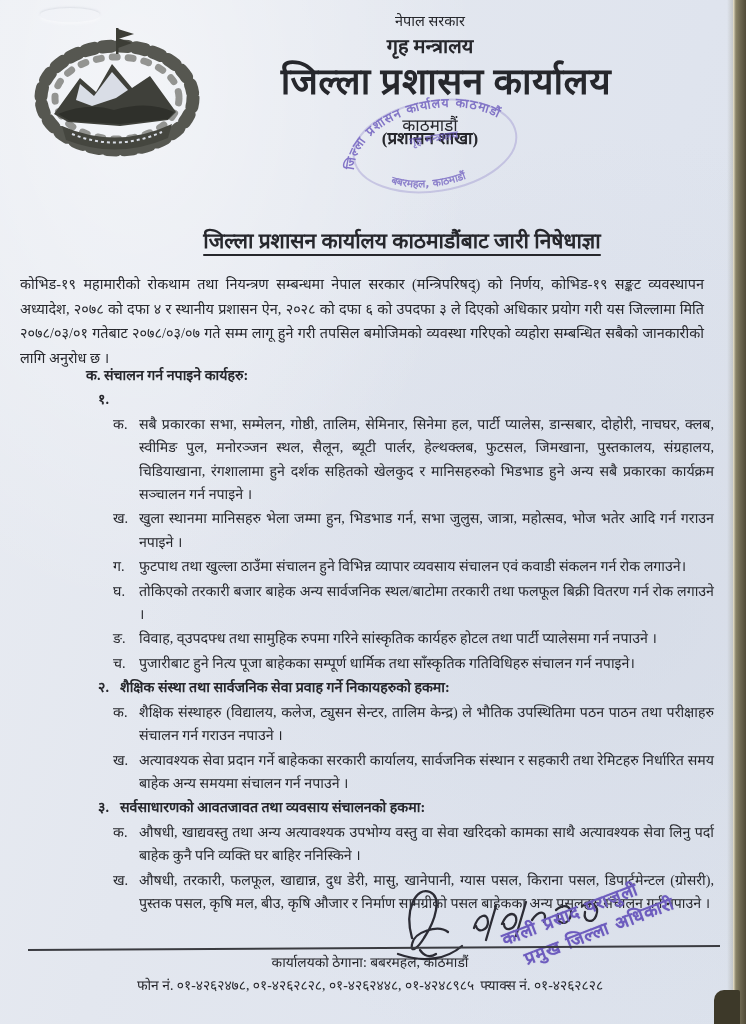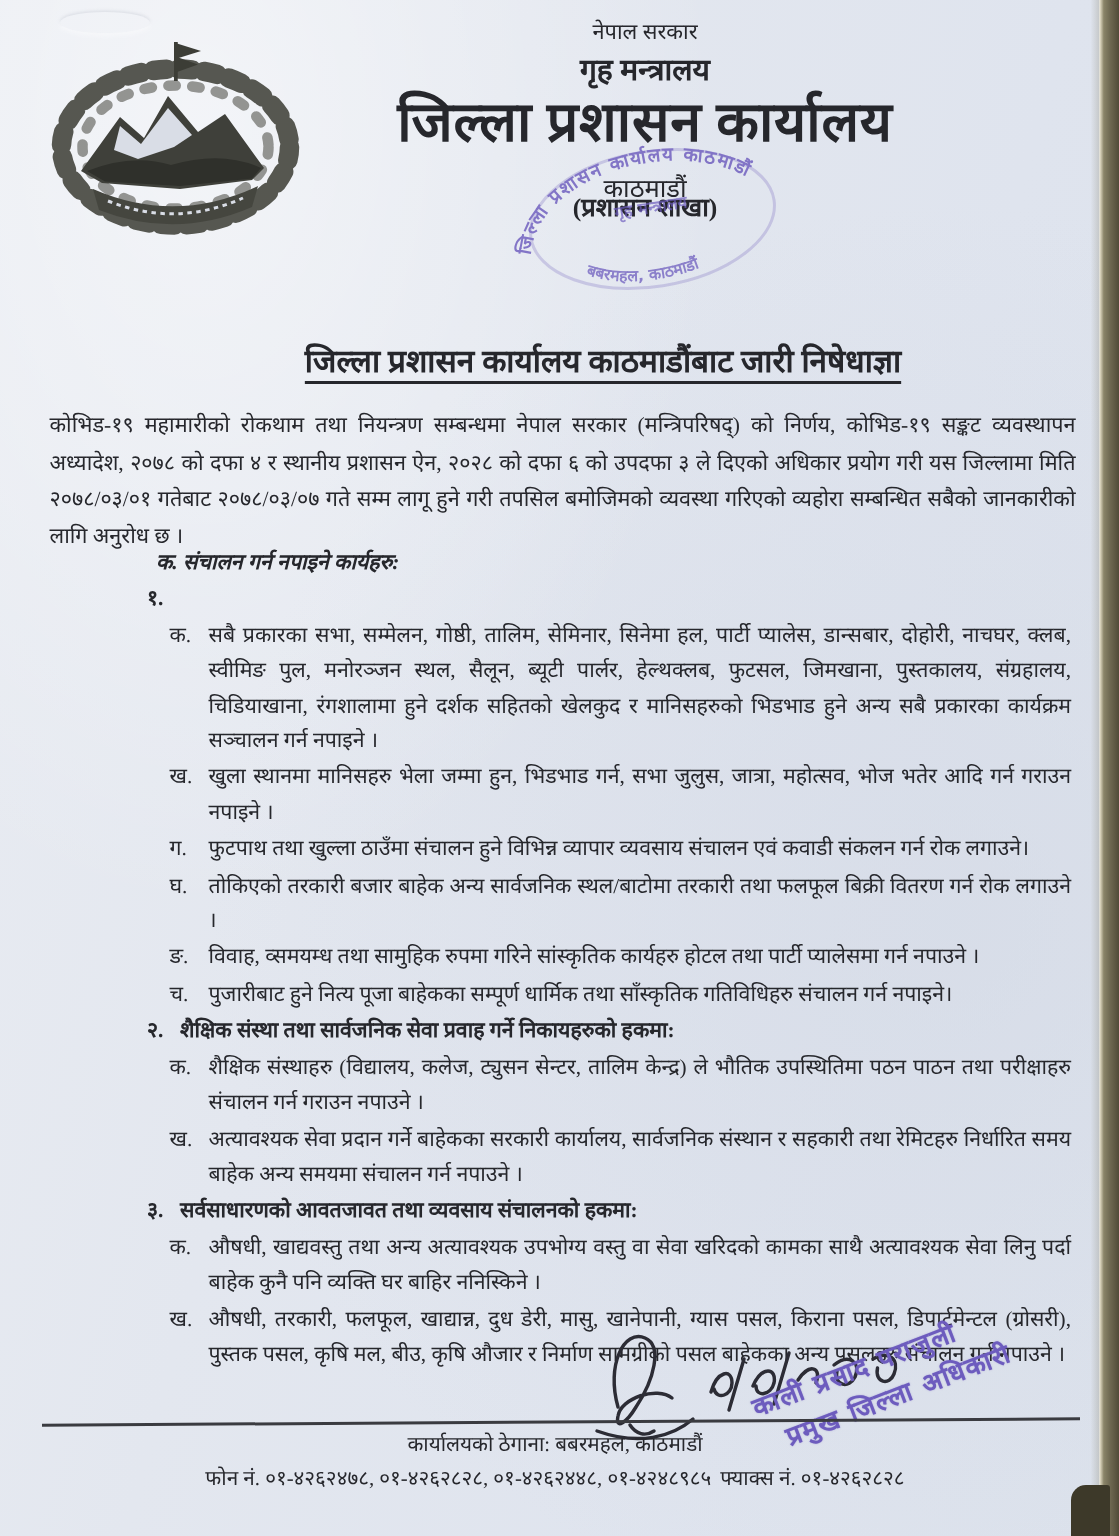--- a/index.html
+++ b/index.html
@@ -19,34 +19,34 @@
     background:linear-gradient(to right,#efe8d2 0%,#8a8468 22%,#6e6851 55%,#514b38 100%);}
   .edge-right-shadow{position:absolute;right:13px;top:0;width:6px;height:100%;
     background:linear-gradient(to right,rgba(120,115,90,0),rgba(120,115,90,.25));}
   .corner-br{position:absolute;right:6px;bottom:0;width:26px;height:34px;background:#3d3929;border-radius:10px 2px 0 0;}
 
   
   .emblem{position:absolute;left:28px;top:22px;}
   .hdr{position:absolute;left:170px;top:0;width:520px;text-align:center;}
   .hdr-gov{position:absolute;left:0;top:10px;width:100%;font-size:14.5px;font-weight:500;}
   .hdr-min{position:absolute;left:0;top:32px;width:100%;font-size:20px;font-weight:bold;}
-  .hdr-office{position:absolute;left:0;top:54px;width:100%;font-size:37px;font-weight:bold;letter-spacing:.5px;}
+  .hdr-office{position:absolute;left:16px;top:54px;width:100%;font-size:37px;font-weight:bold;letter-spacing:.5px;}
   .hdr-district{position:absolute;left:0;top:113px;width:100%;font-size:17px;font-weight:normal;}
   .hdr-branch{position:absolute;left:0;top:126px;width:100%;font-size:17px;font-weight:bold;}
   .round-stamp{position:absolute;left:337px;top:94px;opacity:.82;}
 
   
   .title{position:absolute;left:0;top:226px;width:746px;text-align:center;font-size:21px;font-weight:bold;padding-left:29px;}
   .title span{text-decoration:underline;text-underline-offset:6px;text-decoration-thickness:1.5px;}
-  .intro{position:absolute;left:33px;top:272px;width:684px;margin:0;
+  .intro{position:absolute;left:20px;top:272px;width:684px;margin:0;
     font-size:14.4px;line-height:24.6px;text-align:justify;}
 
   
   .list{position:absolute;left:86px;top:364px;width:628px;font-size:14.2px;line-height:23.4px;}
-  .secA{font-weight:bold;margin-left:18px;font-style:italic;}
+  .secA{font-weight:bold;margin-left:0;}
   .nsec{margin-top:1px;}
   .nhead{display:flex;font-weight:bold;margin-left:12px;margin-top:1px;}
   .nhead .nlab{width:22px;flex:none;}
   .item{display:flex;margin-left:27px;margin-top:1px;}
   .item .ilab{width:26px;flex:none;}
   .item .itext{flex:1;text-align:justify;}
 
   
   .signature{position:absolute;left:390px;top:880px;}
   .name-stamp{position:absolute;left:498px;top:928px;width:260px;
@@ -147,21 +147,21 @@
       <div class="item">
         <span class="ilab">ग.</span>
         <span class="itext">फुटपाथ तथा खुल्ला ठाउँमा संचालन हुने विभिन्न व्यापार व्यवसाय संचालन एवं कवाडी संकलन गर्न रोक लगाउने।</span>
       </div>
       <div class="item">
         <span class="ilab">घ.</span>
         <span class="itext">तोकिएको तरकारी बजार बाहेक अन्य सार्वजनिक स्थल/बाटोमा तरकारी तथा फलफूल बिक्री वितरण गर्न रोक लगाउने ।</span>
       </div>
       <div class="item">
         <span class="ilab">ङ.</span>
-        <span class="itext">विवाह, व्समयम्ध तथा सामुहिक रुपमा गरिने सांस्कृतिक कार्यहरु होटल तथा पार्टी प्यालेसमा गर्न नपाउने ।</span>
+        <span class="itext">विवाह, व्उपदफ्ध तथा सामुहिक रुपमा गरिने सांस्कृतिक कार्यहरु होटल तथा पार्टी प्यालेसमा गर्न नपाउने ।</span>
       </div>
       <div class="item">
         <span class="ilab">च.</span>
         <span class="itext">पुजारीबाट हुने नित्य पूजा बाहेकका सम्पूर्ण धार्मिक तथा साँस्कृतिक गतिविधिहरु संचालन गर्न नपाइने।</span>
       </div>
     </div>
 
     <div class="nsec">
       <div class="nhead">
         <span class="nlab">२.</span>

